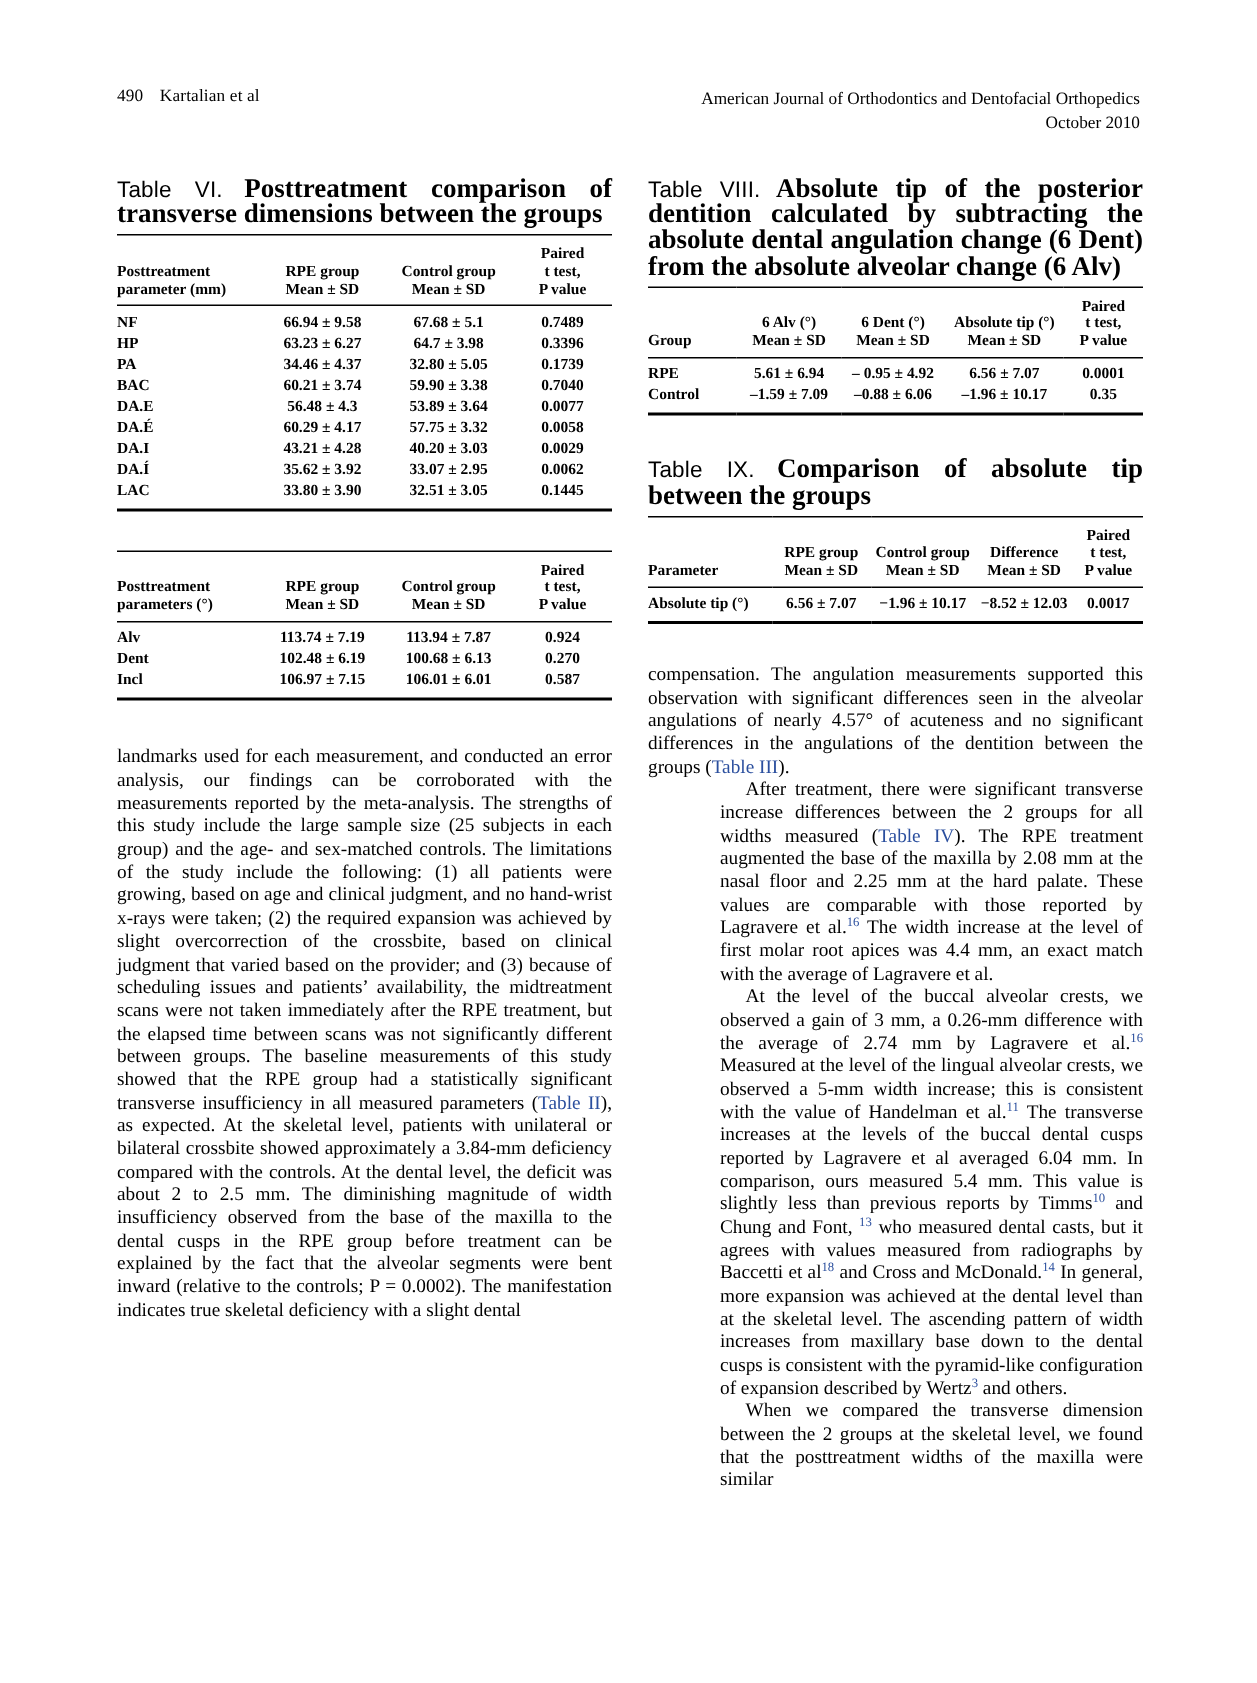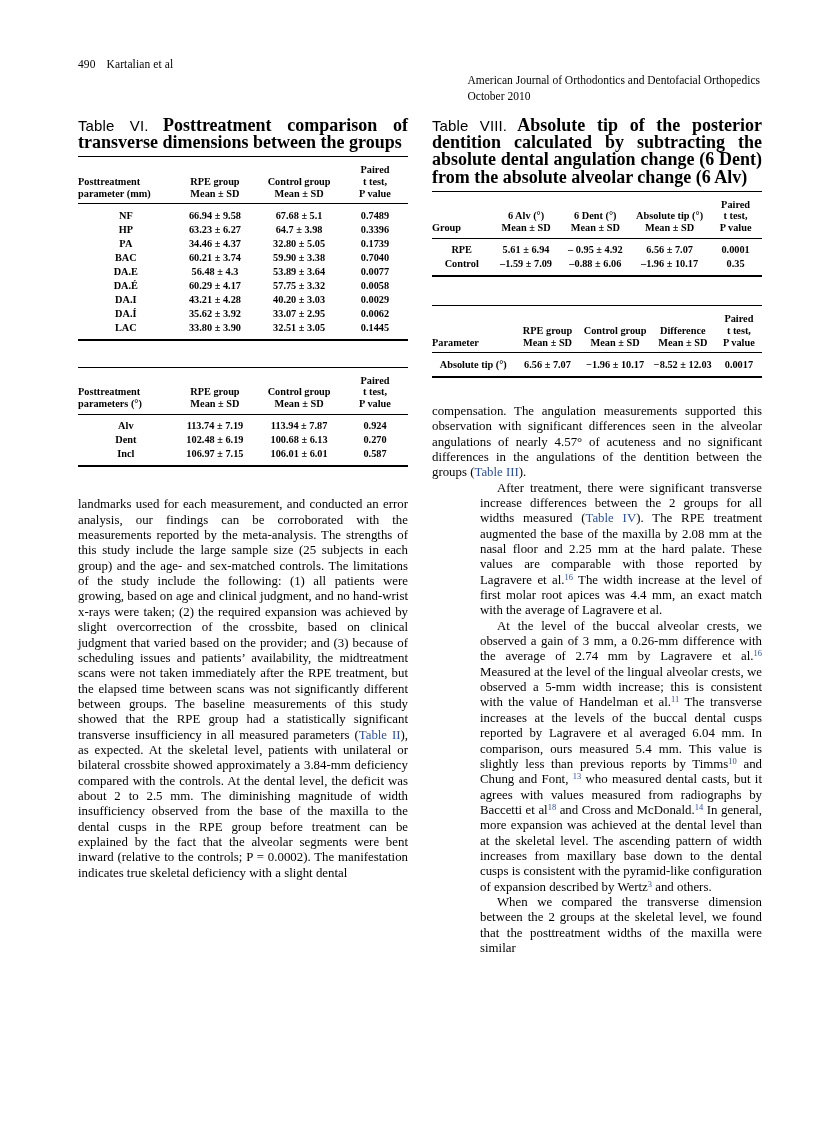--- a/index.html
+++ b/index.html
@@ -34,22 +34,22 @@
   .rh-left {
     position: absolute;
     left: 0; top: 0;
     font-size: 11.5px;
     letter-spacing: 0.1px;
     white-space: nowrap;
   }
   .rh-folio { margin-right: 11px; }
   .rh-right {
     position: absolute;
-    right: 0; top: 14px;
-    text-align: left;
+    right: 0; top: 0;
+    text-align: right;
     font-size: 11.5px;
     line-height: 16px;
     white-space: nowrap;
   }
 
   
   .col {
     position: absolute;
     top: 118px;
     width: 330px;
@@ -101,21 +101,21 @@
   }
   table.data thead th.first-col { text-align: left; }
   table.data tbody td {
     padding-top: 1.1px;
     padding-bottom: 1.1px;
     text-align: center;
     font-weight: bold;
   }
   table.data tbody tr:first-child td { padding-top: 5.5px; }
   table.data tbody tr:last-child  td { padding-bottom: 5.5px; }
-  table.data tbody td.first-col { text-align: center; font-weight: bold; }
+  table.data tbody td.first-col { text-align: left; font-weight: bold; }
   .num { font-variant-numeric: tabular-nums; }
 
   .hdr-stack { display: block; }
 
   
   .body-text {
     font-size: 12.85px;
     line-height: 15.35px;
     text-align: justify;
     text-justify: inter-word;
@@ -330,20 +330,24 @@
               <td class="num">–1.59 ± 7.09</td>
               <td class="num">–0.88 ± 6.06</td>
               <td class="num">–1.96 ± 10.17</td>
               <td class="num">0.35</td>
             </tr>
         </tbody>
       </table>
     </div>
 
     <div class="tbl-block" style="margin-top:28px;">
+      <div class="tbl-caption">
+        <span class="tbl-label">Table IX.</span>
+        <span class="tbl-title">Comparison of absolute tip between the groups</span>
+      </div>
       <table class="data">
         <thead>
           <tr class="rule-top rule-mid">
             <th class="first-col" style="width:25%">
               <span class="hdr-stack">Parameter</span>
             </th>
             <th style="width:20%">
               <span class="hdr-stack">RPE group</span>
               <span class="hdr-stack">Mean ± SD</span>
             </th>

